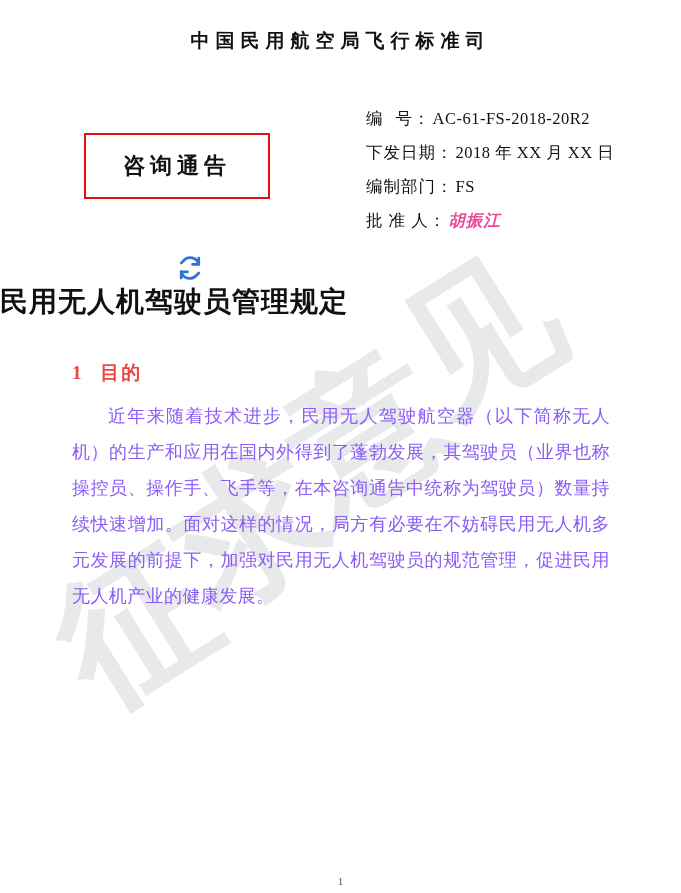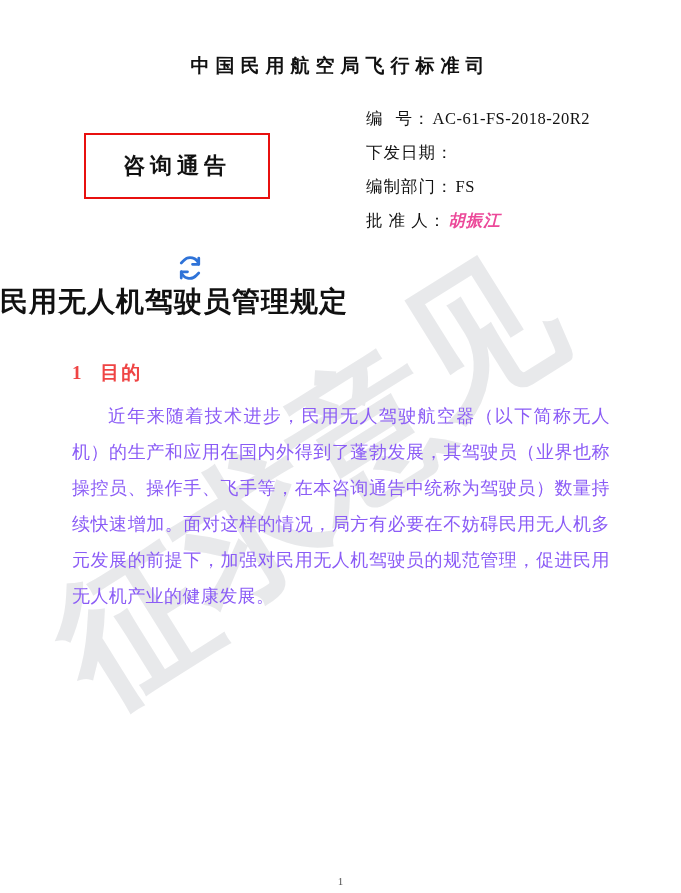--- a/index.html
+++ b/index.html
@@ -55,21 +55,20 @@
     position: absolute;
     top: 28px;
     left: 0;
     width: 681px;
     text-align: center;
     font-size: 19px;
     font-weight: 700;
     letter-spacing: 6px;
     color: #111;
     z-index: 10;
-    margin-top: 25px;
   }
 
   
   .title-box {
     position: absolute;
     left: 84px;
     top: 133px;
     width: 182px;
     height: 62px;
     border: 2.5px solid #e8100f;
@@ -207,20 +206,21 @@
   </div>
 
   <div class="meta">
     <div class="meta-row">
       <span class="meta-key sp1">编</span>
       <span class="meta-key">号：</span>
       <span class="meta-val mono">AC-61-FS-2018-20R2</span>
     </div>
     <div class="meta-row">
       <span class="meta-key">下发日期：</span>
+      <span class="meta-val mono">2018 年 XX 月 XX 日</span>
     </div>
     <div class="meta-row">
       <span class="meta-key">编制部门：</span>
       <span class="meta-val mono">FS</span>
     </div>
     <div class="meta-row">
       <span class="meta-key sp2">批</span>
       <span class="meta-key">准 人：</span>
       <span class="meta-val sig">胡振江</span>
     </div>

